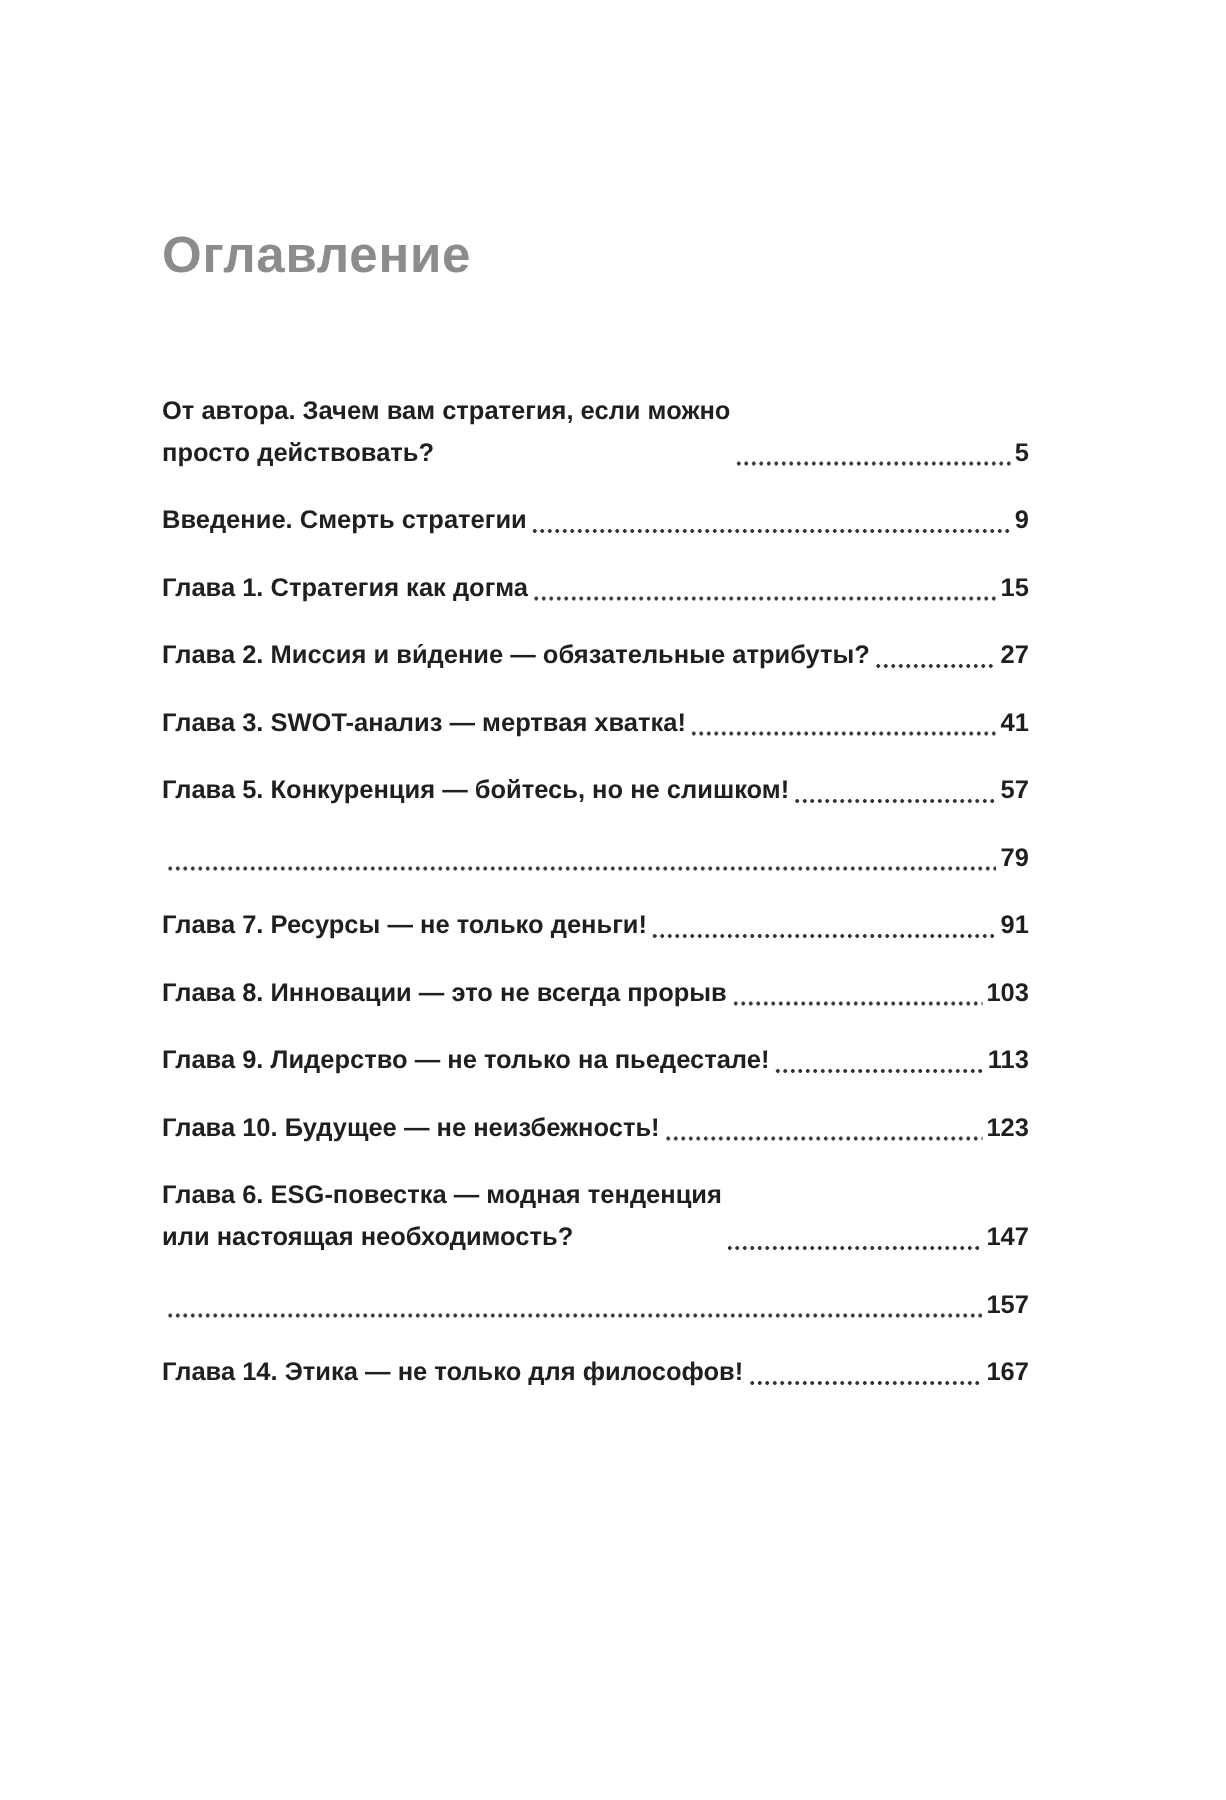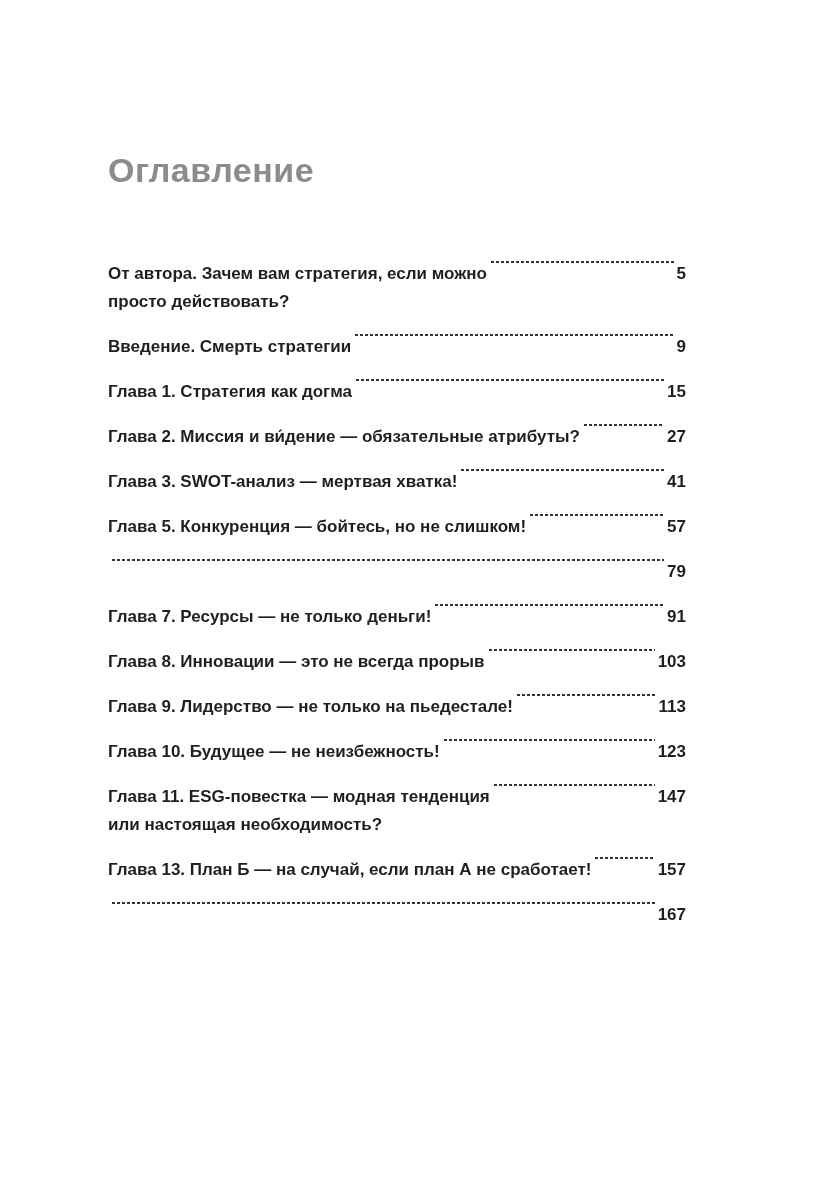--- a/index.html
+++ b/index.html
@@ -28,21 +28,21 @@
     line-height: 40px;
     font-weight: 700;
     color: #8c8c8c;
     letter-spacing: 0.5px;
   }
   .toc-list {
     display: block;
   }
   .toc-row {
     display: flex;
-    align-items: flex-start;
+    align-items: flex-end;
     margin-bottom: 17px;
     font-size: 17px;
     line-height: 28px;
     font-weight: 700;
     color: #1f1f1f;
   }
   .toc-text {
     flex: 0 1 auto;
     white-space: pre-line;
   }
@@ -125,30 +125,30 @@
           <span class="toc-text">Глава 9. Лидерство — не только на пьедестале!</span>
           <span class="leader"></span>
           <span class="toc-page">113</span>
         </div>
         <div class="toc-row">
           <span class="toc-text">Глава 10. Будущее — не неизбежность!</span>
           <span class="leader"></span>
           <span class="toc-page">123</span>
         </div>
         <div class="toc-row">
-          <span class="toc-text">Глава 11. ESG-повестка — модная тенденция
+          <span class="toc-text">Глава 6. ESG-повестка — модная тенденция
 или настоящая необходимость?</span>
           <span class="leader"></span>
           <span class="toc-page">147</span>
         </div>
         <div class="toc-row">
-          <span class="toc-text">Глава 13. План Б — на случай, если план А не сработает!</span>
           <span class="leader"></span>
           <span class="toc-page">157</span>
         </div>
         <div class="toc-row">
+          <span class="toc-text">Глава 14. Этика — не только для философов!</span>
           <span class="leader"></span>
           <span class="toc-page">167</span>
         </div>
       </div>
   </div>
   <div class="folio">3</div>
 </div>
 
 </body></html>

